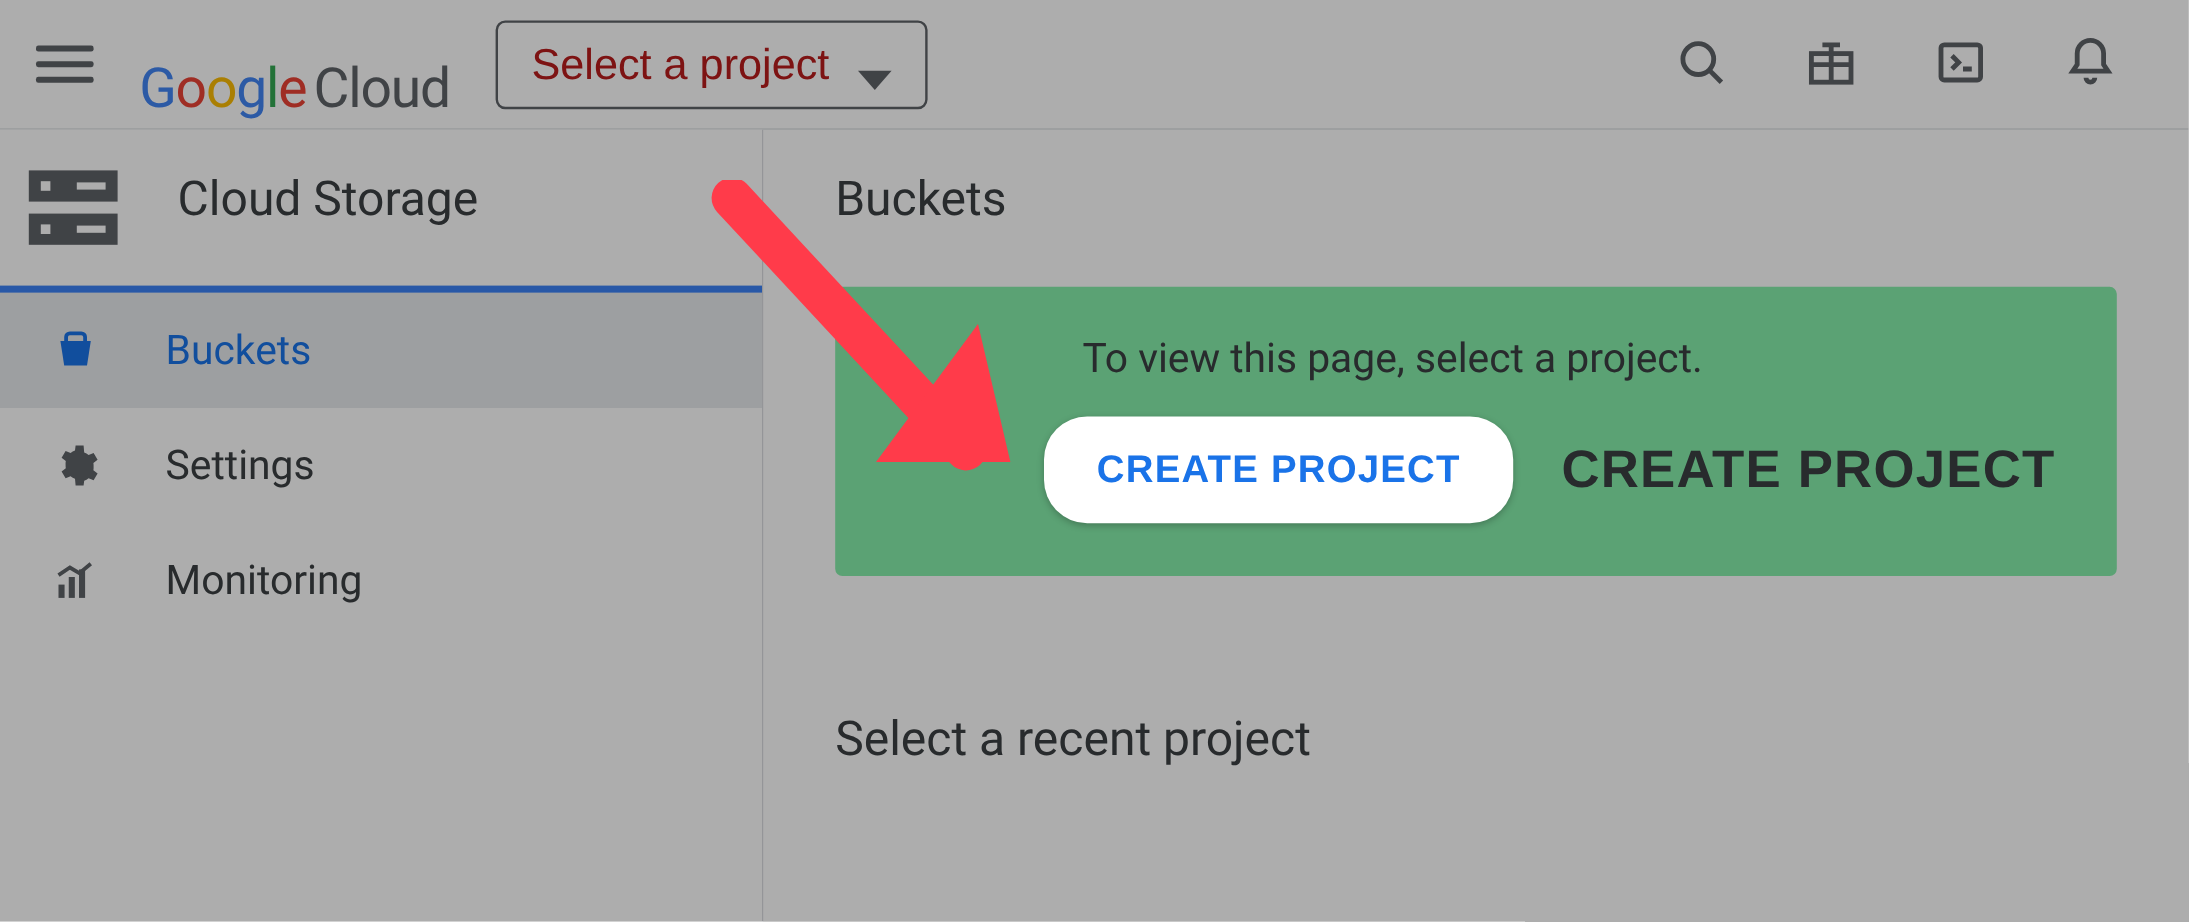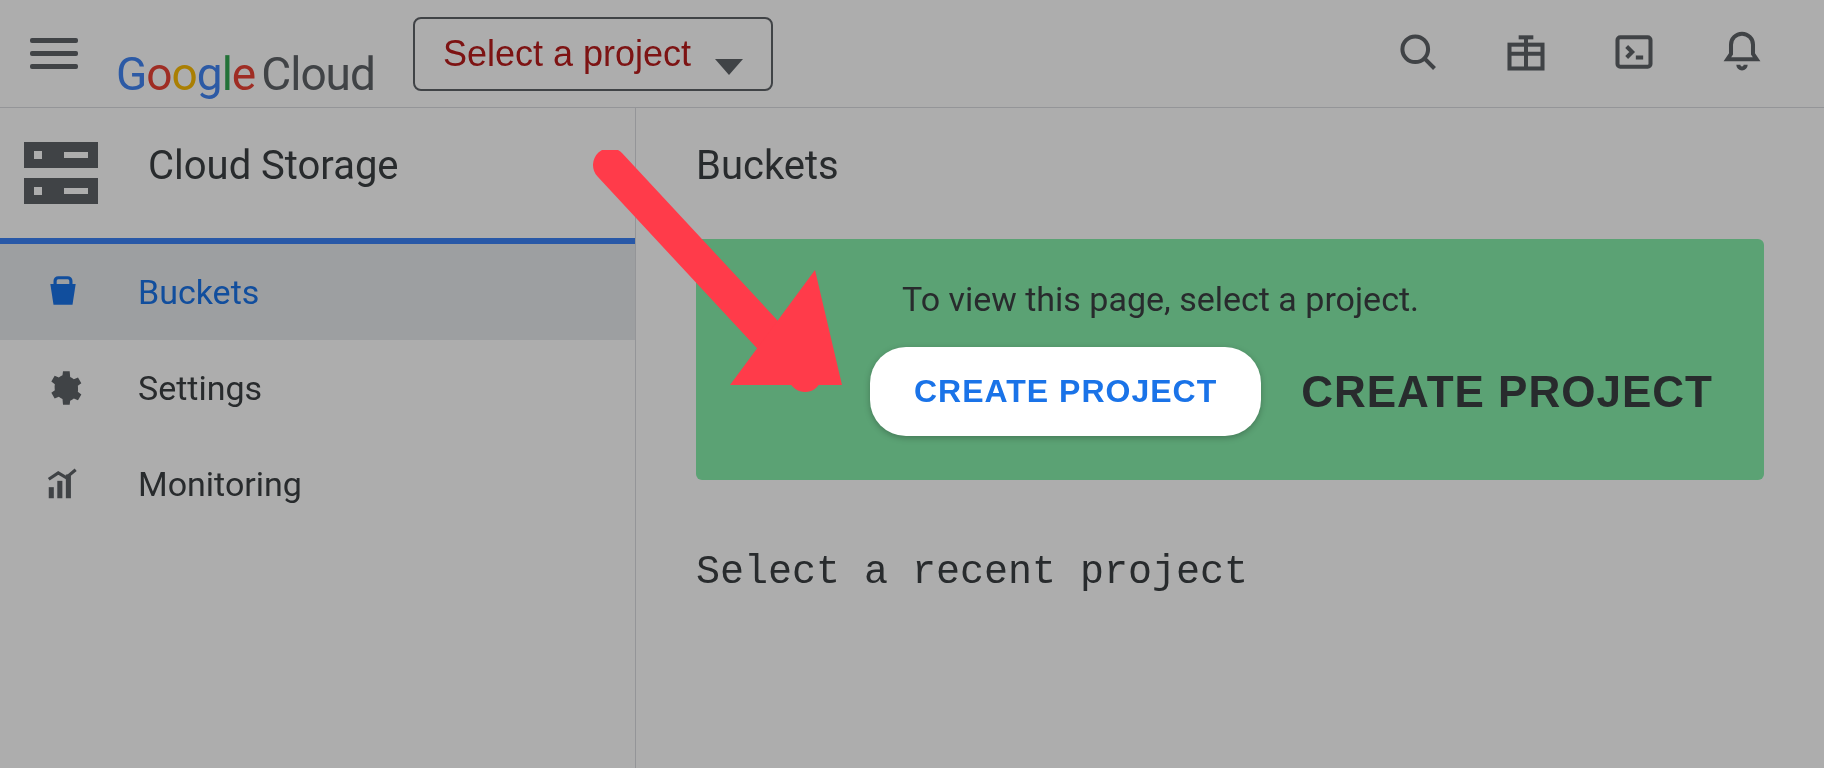--- a/index.html
+++ b/index.html
@@ -180,22 +180,21 @@
       color:#3c4043;
       font-size: 44px;
       font-weight: 600;
       letter-spacing: 1px;
       background:none; border:none; cursor:pointer;
     }
 
     .recent-heading {
       font-size: 40px;
       color:#3c4043;
-      margin-top: 70px;
-      font-family: Liberation Mono, monospace;
+      margin-top: 112px;
     }
 
     
     .annotation-arrow {
       position:absolute;
       left: 580px;
       top: 150px;
       z-index: 101;
       pointer-events:none;
     }

